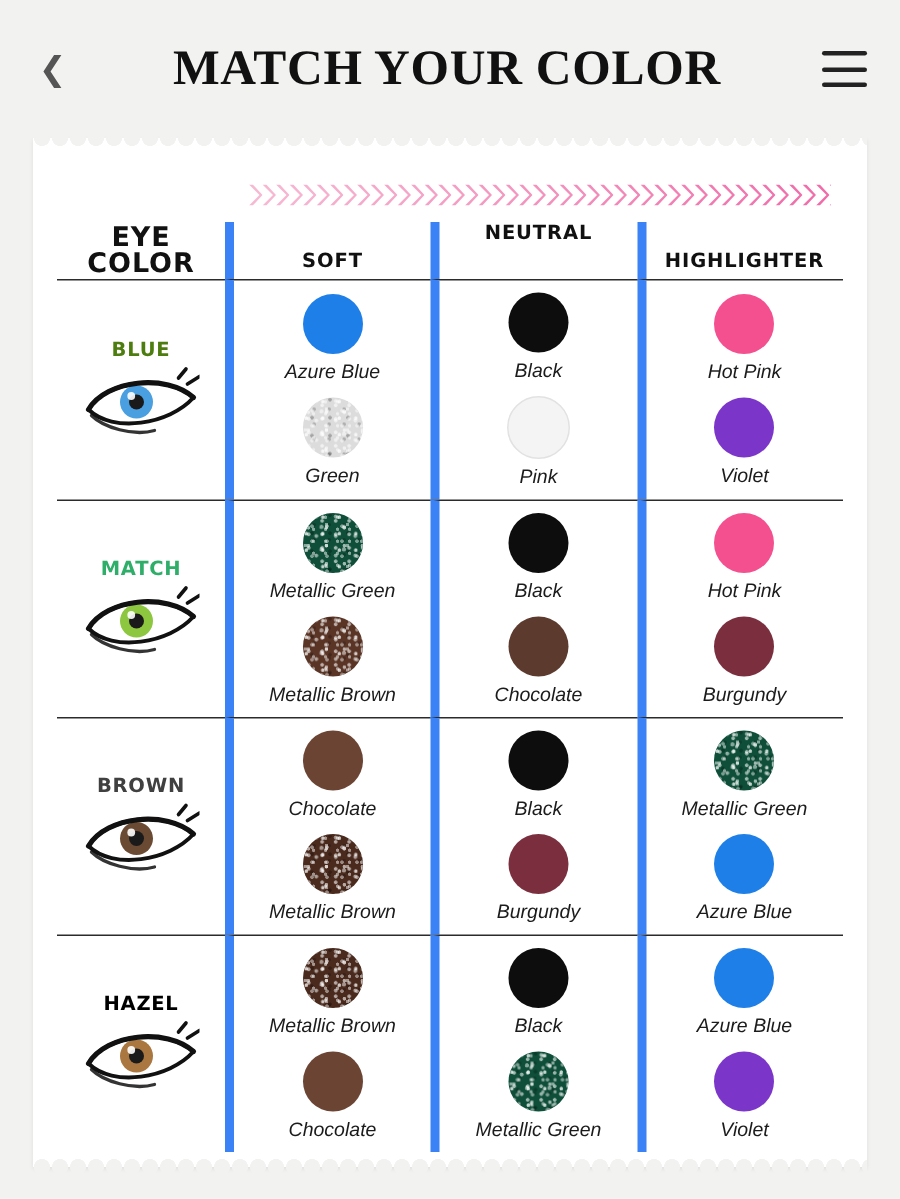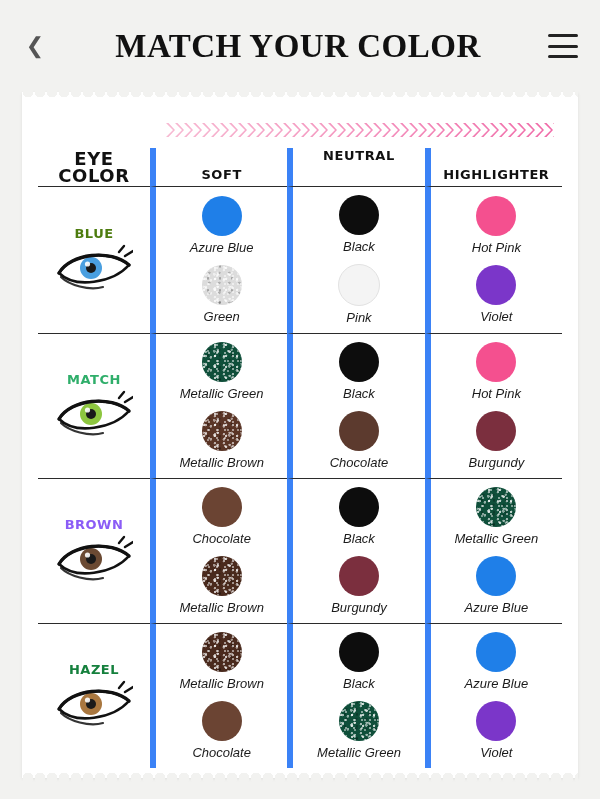--- a/index.html
+++ b/index.html
@@ -472,21 +472,21 @@
             <div class="swatch-wrap">
               <div class="swatch" style="background:#f4508f"></div>
               <div class="swatch-label">Hot Pink</div>
             </div>
             <div class="swatch-wrap">
               <div class="swatch" style="background:#7b2f3e"></div>
               <div class="swatch-label">Burgundy</div>
             </div>
           </div>
           <div class="cell eye-cell h-line">
-            <div class="eye-label" style="color:#8b5cf6">BROWN</div>
+            <div class="eye-label" style="color:#404040">BROWN</div>
             <svg class="eye-art" viewBox="0 0 78 52">
               <path d="M4 30 C16 10, 56 6, 74 22 C58 40, 20 46, 4 30 Z" fill="#ffffff" stroke="#111" stroke-width="2.6" stroke-linejoin="round"></path>
               <circle cx="36" cy="25" r="11" fill="#6b4a33"></circle>
               <circle cx="36" cy="25" r="5" fill="#1a1a1a"></circle>
               <circle cx="32.5" cy="21" r="2.6" fill="#ffffff" opacity="0.9"></circle>
               <path d="M4 30 C16 10, 56 6, 74 22" fill="none" stroke="#111" stroke-width="3.4" stroke-linecap="round"></path>
               <path d="M70 13 L78 8" stroke="#111" stroke-width="2.4" stroke-linecap="round"></path>
               <path d="M64 9 L69 3" stroke="#111" stroke-width="2.4" stroke-linecap="round"></path>
               <path d="M6 34 C14 42, 34 48, 48 44" fill="none" stroke="#111" stroke-width="2.2" stroke-linecap="round" opacity="0.85"></path>
             </svg>
@@ -515,21 +515,21 @@
             <div class="swatch-wrap">
               <div class="swatch glitter" style="background:#0f4f3a"></div>
               <div class="swatch-label">Metallic Green</div>
             </div>
             <div class="swatch-wrap">
               <div class="swatch" style="background:#1f7fe8"></div>
               <div class="swatch-label">Azure Blue</div>
             </div>
           </div>
           <div class="cell eye-cell h-line">
-            <div class="eye-label" style="color:#15803d">HAZEL</div>
+            <div class="eye-label" style="color:#000000">HAZEL</div>
             <svg class="eye-art" viewBox="0 0 78 52">
               <path d="M4 30 C16 10, 56 6, 74 22 C58 40, 20 46, 4 30 Z" fill="#ffffff" stroke="#111" stroke-width="2.6" stroke-linejoin="round"></path>
               <circle cx="36" cy="25" r="11" fill="#a9773f"></circle>
               <circle cx="36" cy="25" r="5" fill="#1a1a1a"></circle>
               <circle cx="32.5" cy="21" r="2.6" fill="#ffffff" opacity="0.9"></circle>
               <path d="M4 30 C16 10, 56 6, 74 22" fill="none" stroke="#111" stroke-width="3.4" stroke-linecap="round"></path>
               <path d="M70 13 L78 8" stroke="#111" stroke-width="2.4" stroke-linecap="round"></path>
               <path d="M64 9 L69 3" stroke="#111" stroke-width="2.4" stroke-linecap="round"></path>
               <path d="M6 34 C14 42, 34 48, 48 44" fill="none" stroke="#111" stroke-width="2.2" stroke-linecap="round" opacity="0.85"></path>
             </svg>

